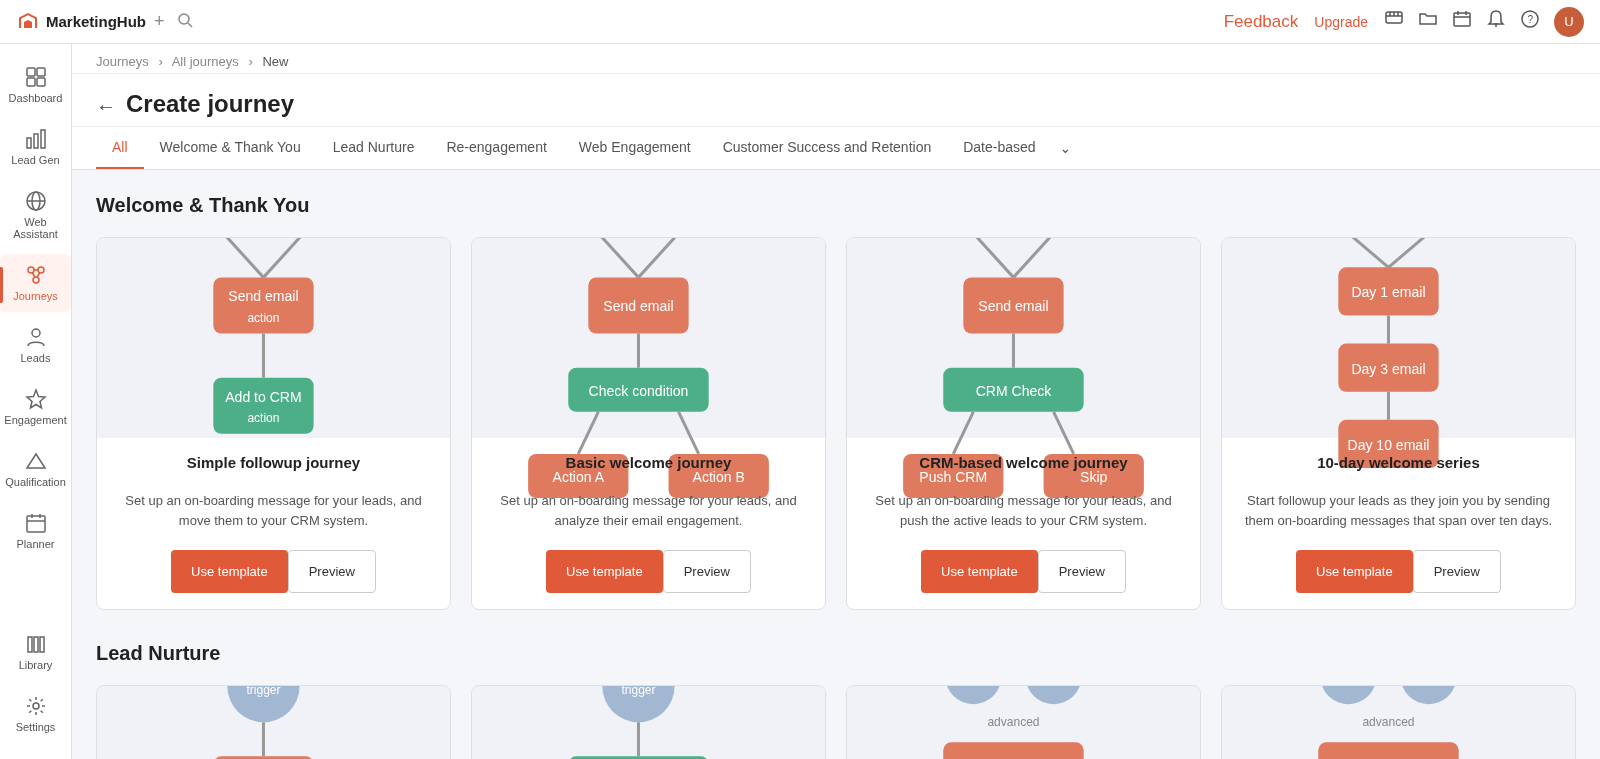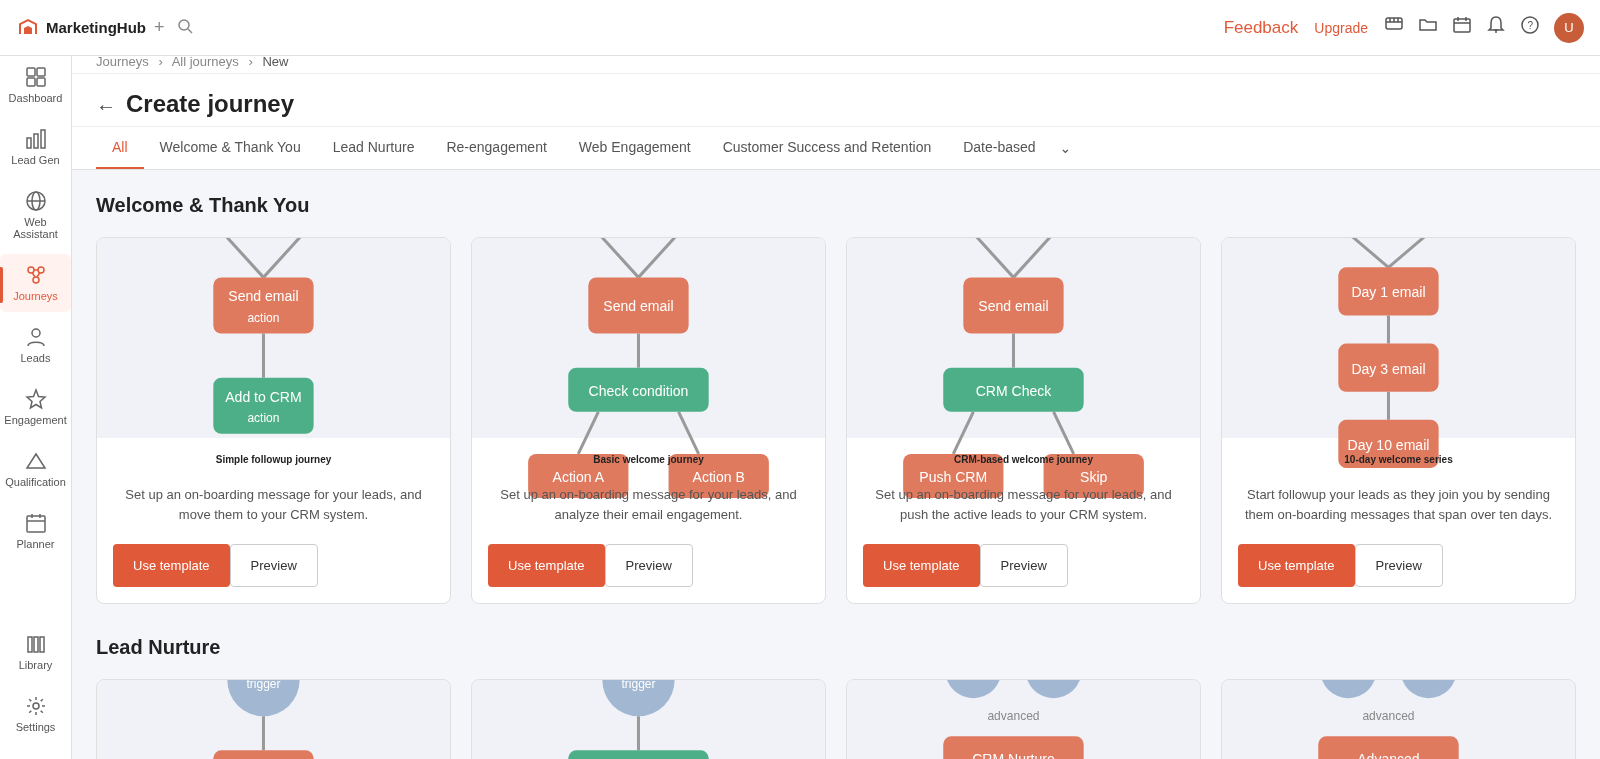--- a/index.html
+++ b/index.html
@@ -1,20 +1,20 @@
 <!DOCTYPE html>
 <html><head>
   <meta charset="utf-8">
   <style>
     * { box-sizing: border-box; margin: 0; padding: 0; }
     body { font-family: -apple-system, BlinkMacSystemFont, 'Segoe UI', sans-serif; background: #f5f6fa; color: #333; overflow: hidden; }
 
     
     .topbar {
-      display: flex; align-items: center; height: 56px;
+      display: flex; align-items: center; height: 44px;
       background: #fff; border-bottom: 1px solid #e0e0e0;
       padding: 0 16px; position: fixed; top: 0; left: 0; right: 0; z-index: 100;
     }
     .topbar-logo { display: flex; align-items: center; gap: 6px; font-weight: 700; font-size: 15px; color: #222; }
     .logo-icon { width: 24px; height: 24px; }
     .topbar-plus { font-size: 18px; color: #888; margin-left: 8px; cursor: pointer; }
     .topbar-search { margin-left: 12px; color: #888; cursor: pointer; font-size: 16px; }
     .topbar-right { margin-left: auto; display: flex; align-items: center; gap: 16px; }
     .topbar-feedback { color: #e05a3a; font-size: 17px; cursor: pointer; }
     .topbar-upgrade { color: #e05a3a; font-size: 14px; cursor: pointer; }
@@ -87,23 +87,23 @@
     
     .card {
       background: #fff; border-radius: 8px; border: 1px solid #e0e0e0;
       overflow: hidden; display: flex; flex-direction: column;
     }
     .card-diagram {
       background: #f0f2f8; height: 200px; display: flex; align-items: center;
       justify-content: center; padding: 16px;
     }
     .card-body { padding: 16px; flex: 1; display: flex; flex-direction: column; gap: 12px; }
-    .card-title { font-size: 10px; font-weight: 600; color: #222; text-align: center; margin-bottom: 8px; }
+    .card-title { font-size: 15px; font-weight: 600; color: #222; text-align: center; margin-bottom: 8px; }
     .card-desc { font-size: 13px; color: #555; line-height: 1.5; text-align: center; flex: 1; }
-    .card-actions { display: flex; justify-content: flex-start; margin-top: 8px; }
+    .card-actions { display: flex; justify-content: center; margin-top: 8px; }
     .btn-primary {
       background: #e05a3a; color: #fff; border: none; padding: 8px 20px;
       border-radius: 4px; font-size: 13px; cursor: pointer; font-weight: 500;
     }
     .btn-secondary {
       background: #fff; color: #333; border: 1px solid #ccc; padding: 13px 20px;
       border-radius: 4px; font-size: 13px; cursor: pointer;
     }
 
     

